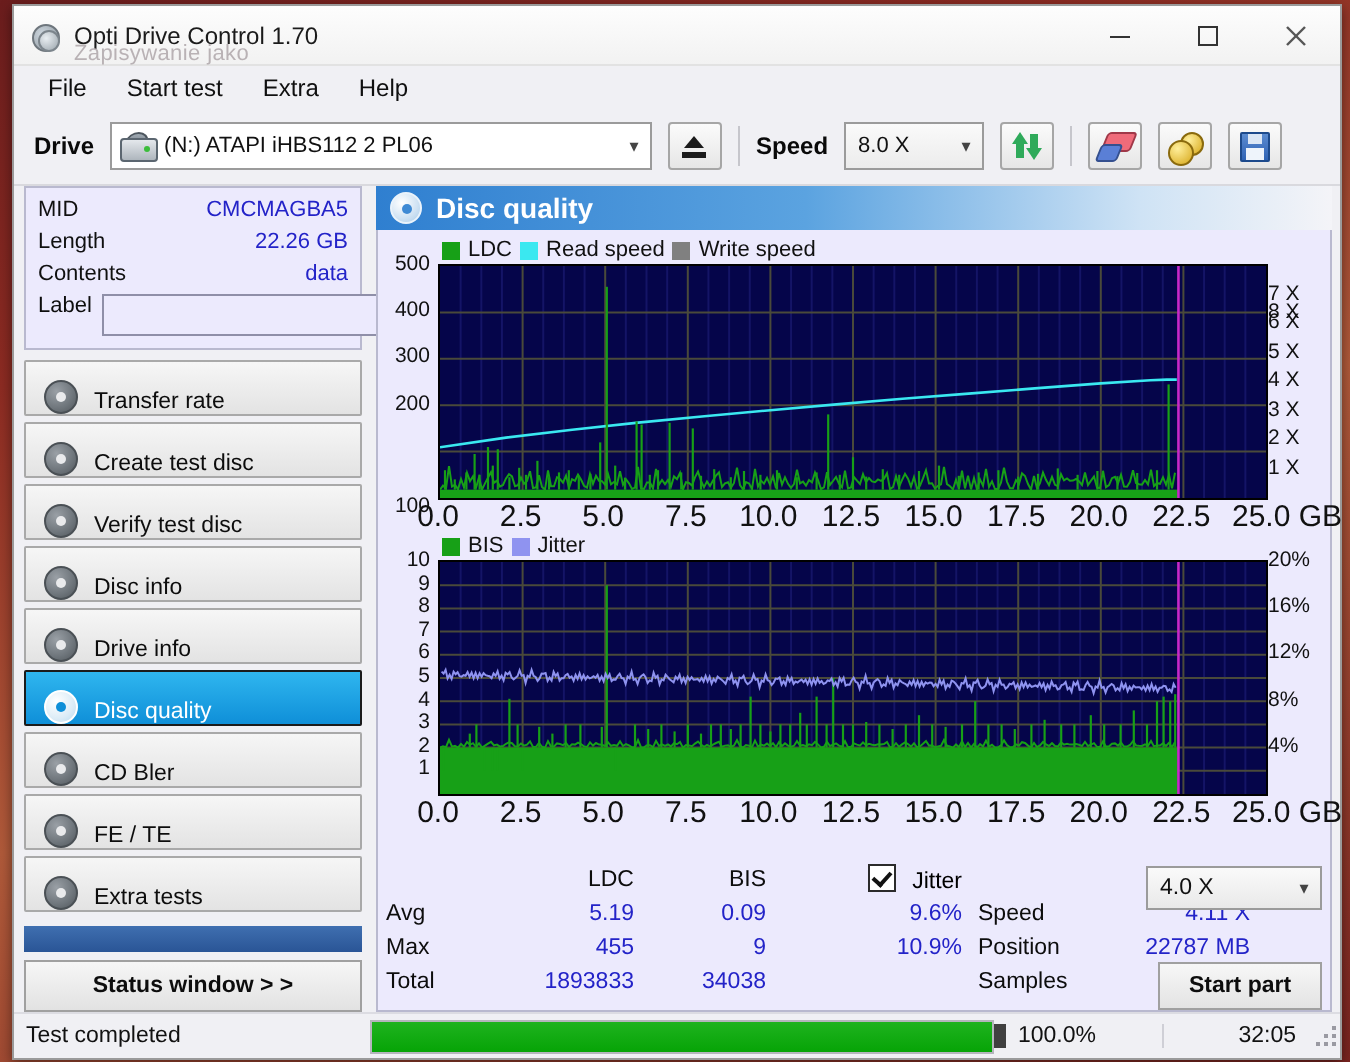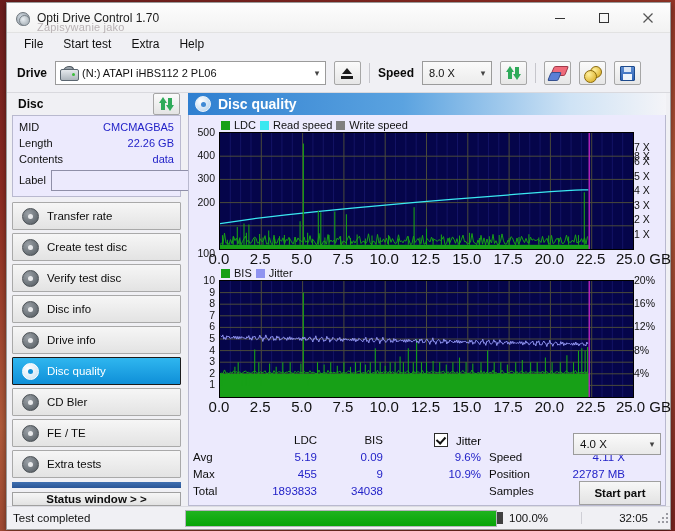--- a/index.html
+++ b/index.html
@@ -101,33 +101,33 @@
     padding:0 4px 0 6px;background:#f0f0f4;
   }
   #disc-refresh{width:25px;height:20px;border:1px solid #a6a6a6;background:linear-gradient(#fbfbfb,#e4e4e4);
     display:flex;align-items:center;justify-content:center;border-radius:2px;}
   #disc-panel{
     background:#eceafd;border:1px solid #b9b9cf;margin-right:3px;padding:3px 6px 5px 6px;
   }
   .disc-row{display:flex;justify-content:space-between;align-items:center;height:16px;font-size:11px;}
   .disc-row .k{color:#101010;}
   .disc-row .v{color:#2323c8;}
-  #label-row{display:flex;align-items:center;gap:5px;height:22px;margin-top:2px;}
+  #label-row{display:flex;align-items:flex-start;gap:5px;height:22px;margin-top:2px;}
   #label-input{flex:1 1 auto;height:17px;background:#eceafd;border:1px solid #8f8fa8;}
   #label-btn{width:24px;height:21px;border:1px solid #9a9a9a;background:linear-gradient(#f4f4f4,#dcdcdc);
     display:flex;align-items:center;justify-content:center;border-radius:2px;}
   .cd-glyph{width:15px;height:15px;border-radius:50%;
     background:radial-gradient(circle at 40% 35%,#f6f7a8 0%,#d8dc62 45%,#a9ae3c 100%);
     border:1px solid #7d8130;position:relative;}
   .cd-glyph:after{content:"";position:absolute;left:5px;top:5px;width:5px;height:5px;border-radius:50%;
     background:#f4f4e8;border:1px solid #8d9145;}
   #nav{margin-top:5px;margin-right:3px;display:flex;flex-direction:column;gap:3px;}
   .nav-btn{
     height:26px;border:1px solid #a9a9a9;background:linear-gradient(#f6f6f6,#e3e3e3);
-    display:flex;align-items:center;gap:8px;padding-left:9px;font-size:11.5px;color:#0d0d0d;border-radius:1px;
+    display:flex;align-items:flex-end;gap:8px;padding-left:9px;font-size:11.5px;color:#0d0d0d;border-radius:1px;
   }
   .nav-btn.active{
     background:linear-gradient(#2fb6ef,#0f8fd8);border:1px solid #1b1b1b;color:#fff;
   }
   .disc-ic{width:15px;height:15px;border-radius:50%;
     background:radial-gradient(circle at 35% 32%,#9aa0a6 0%,#6e757b 60%,#50565b 100%);
     border:1px solid #4a5055;position:relative;flex:0 0 auto;}
   .disc-ic:after{content:"";position:absolute;left:5px;top:5px;width:5px;height:5px;border-radius:50%;background:#e9eaec;}
   .nav-btn.active .disc-ic{background:radial-gradient(circle at 35% 32%,#ffffff 0%,#dcecf7 60%,#b9d9ee 100%);border-color:#fff;}
   .nav-btn.active .disc-ic:after{background:#0f8fd8;}
@@ -277,31 +277,20 @@
           <i class="shut"></i>
           <i class="label"></i>
       </span>
     </div>
   </div>
 
   <div id="body">
 
     <div id="left">
 
-      <div id="disc-head">
-        <span class="bold-lbl">Disc</span>
-        <div id="disc-refresh">
-          <span class="refresh-ic">
-            <i class="a1"></i>
-              <i class="s1"></i>
-              <i class="s2"></i>
-              <i class="a2"></i>
-          </span>
-        </div>
-      </div>
 
       <div id="disc-panel">
         <div class="disc-row">
           <span class="k">MID</span>
           <span class="v">CMCMAGBA5</span>
         </div>
         <div class="disc-row">
           <span class="k">Length</span>
           <span class="v">22.26 GB</span>
         </div>

